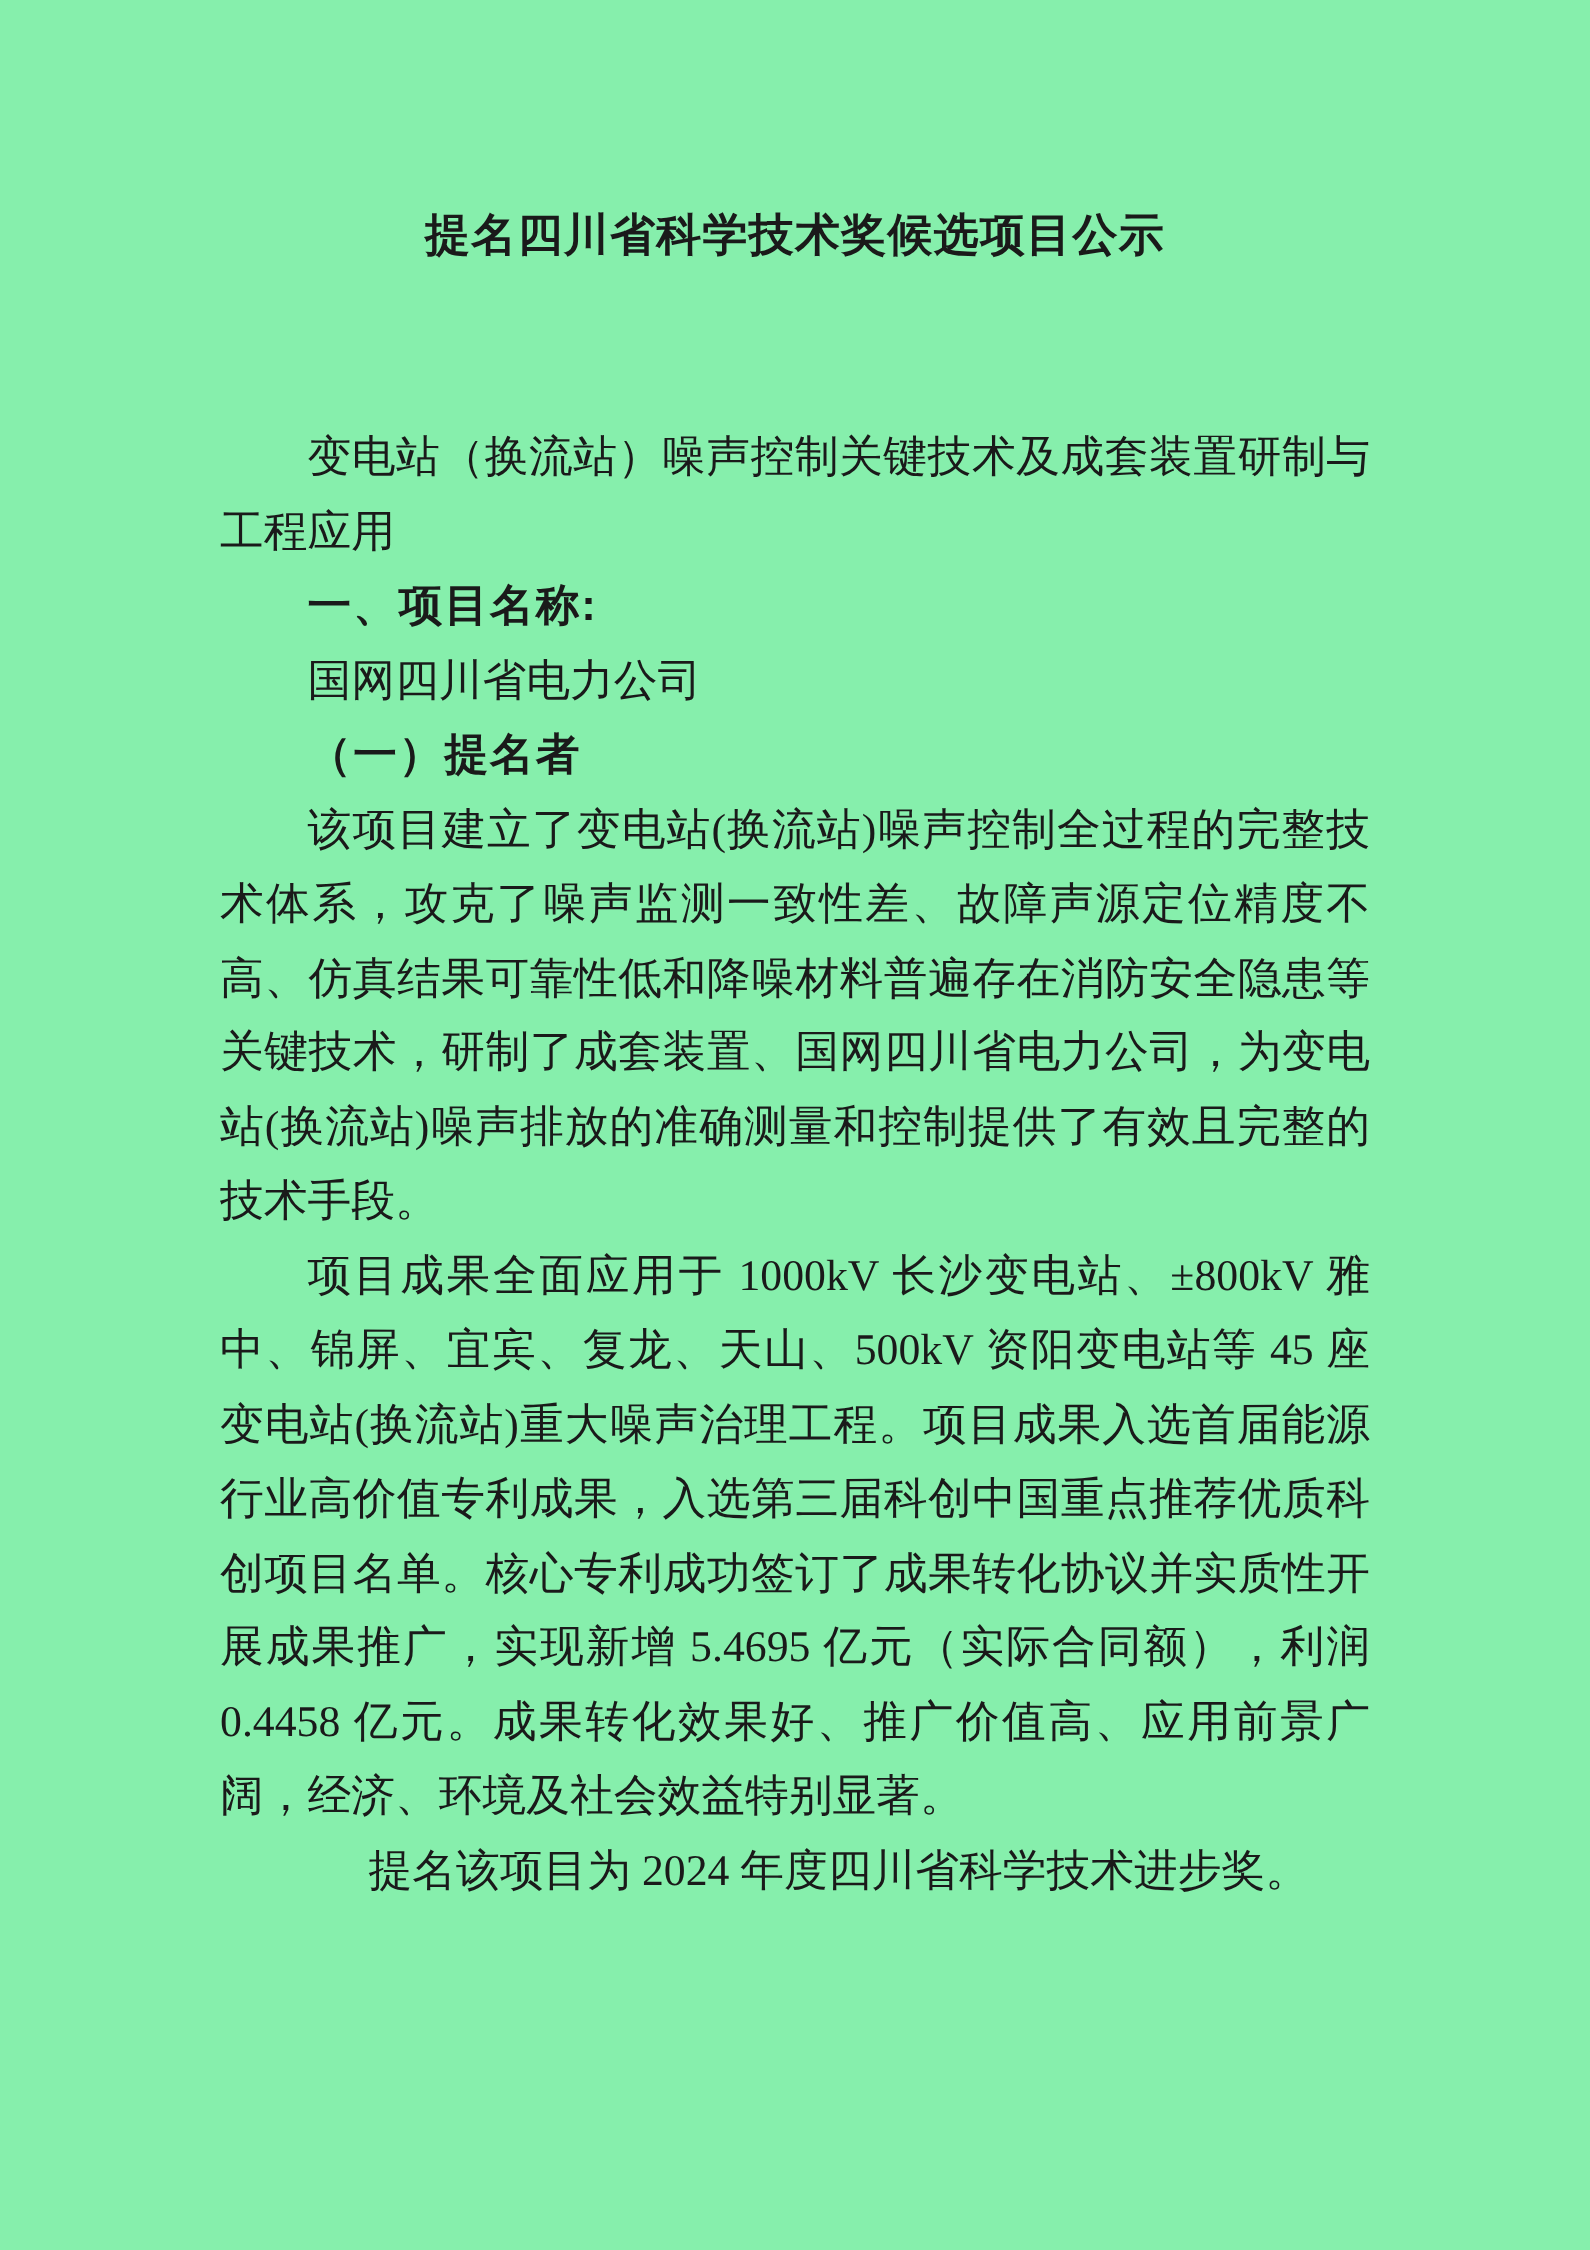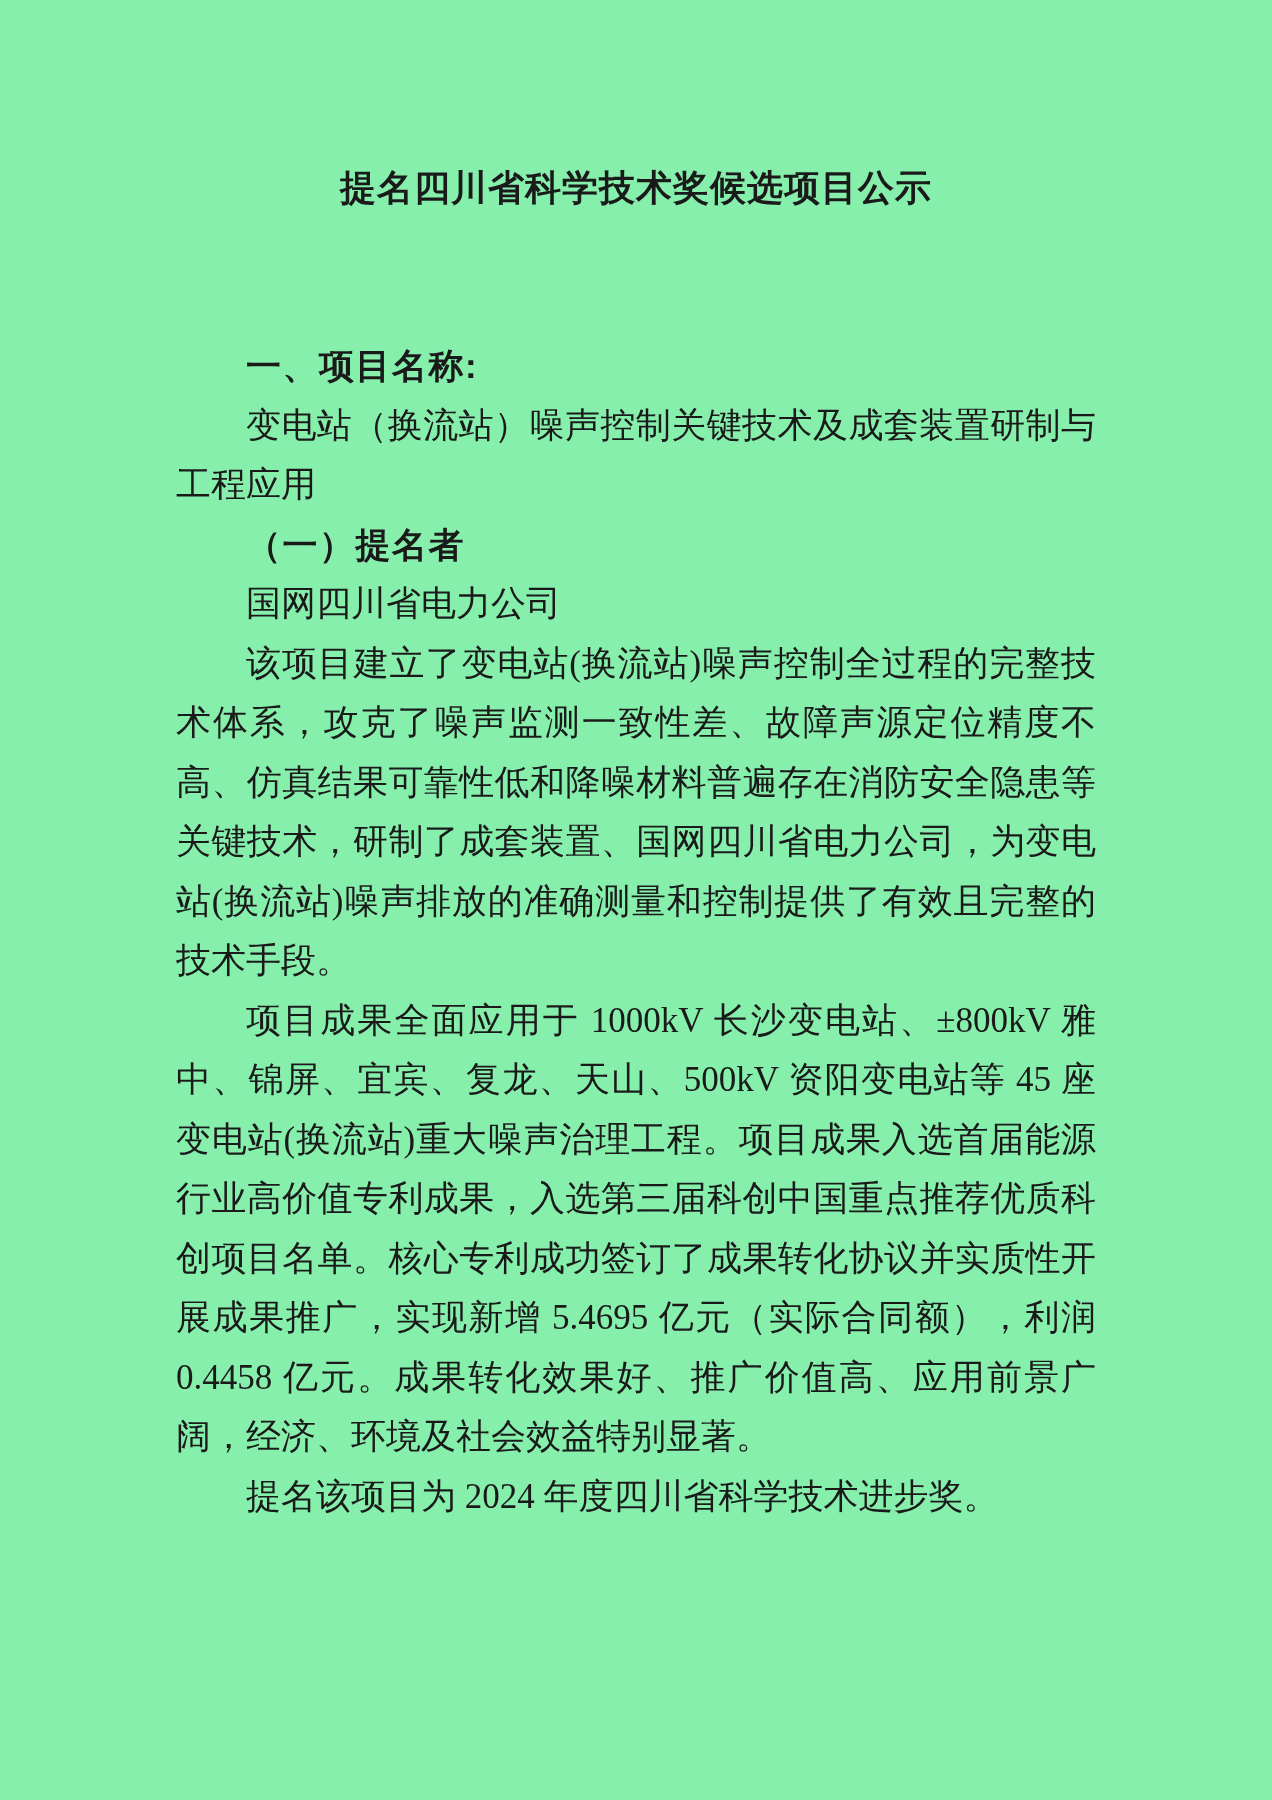--- a/index.html
+++ b/index.html
@@ -48,39 +48,39 @@
     font-family: "Liberation Sans", "DejaVu Sans", sans-serif;
     font-weight: 700;
     letter-spacing: 1.5px;
     text-align: left;
   }
   .block.para {
     font-family: "Liberation Serif", "DejaVu Serif", serif;
     font-weight: 400;
   }
   .block.para.last {
-    text-align: left;
+    text-align: center;
   }
 </style>
 </head>
 <body>
 
 <div class="doc-page">
   <div class="doc-content">
 
     <h1 class="doc-title">提名四川省科学技术奖候选项目公示</h1>
 
+    <div class="block para">变电站（换流站）噪声控制关键技术及成套装置研制与工程应用</div>
+
     <div class="block heading">一、项目名称:</div>
 
-    <div class="block para">变电站（换流站）噪声控制关键技术及成套装置研制与工程应用</div>
 
+    <div class="block para">国网四川省电力公司</div>
 
     <div class="block heading">（一）提名者</div>
-
-    <div class="block para">国网四川省电力公司</div>
 
 
     <div class="block para">该项目建立了变电站(换流站)噪声控制全过程的完整技术体系，攻克了噪声监测一致性差、故障声源定位精度不高、仿真结果可靠性低和降噪材料普遍存在消防安全隐患等关键技术，研制了成套装置、国网四川省电力公司，为变电站(换流站)噪声排放的准确测量和控制提供了有效且完整的技术手段。</div>
 
     <div class="block para">项目成果全面应用于 1000kV 长沙变电站、±800kV 雅中、锦屏、宜宾、复龙、天山、500kV 资阳变电站等 45 座变电站(换流站)重大噪声治理工程。项目成果入选首届能源行业高价值专利成果，入选第三届科创中国重点推荐优质科创项目名单。核心专利成功签订了成果转化协议并实质性开展成果推广，实现新增 5.4695 亿元（实际合同额），利润 0.4458 亿元。成果转化效果好、推广价值高、应用前景广阔，经济、环境及社会效益特别显著。</div>
 
     <div class="block para last">提名该项目为 2024 年度四川省科学技术进步奖。</div>
 
   </div>
 </div>

